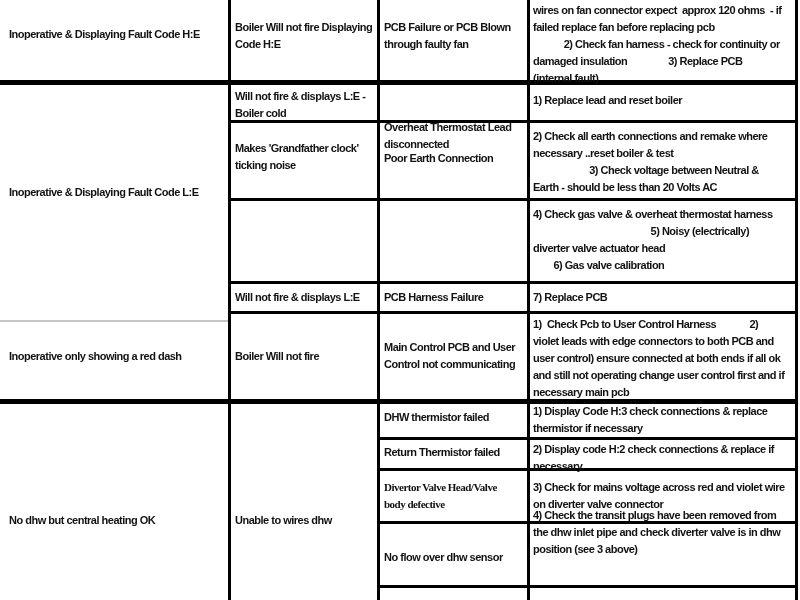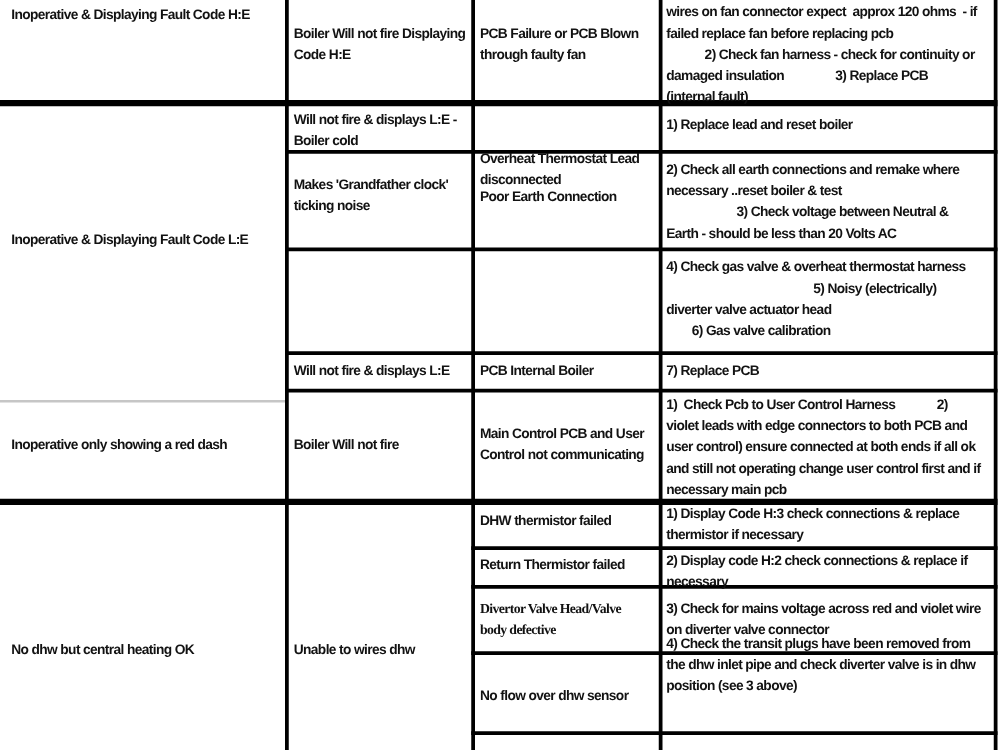--- a/index.html
+++ b/index.html
@@ -30,21 +30,21 @@
   <div class="hl" style="left:228px;top:198px;width:570px;height:3px;"></div>
   <div class="hl" style="left:228px;top:281px;width:570px;height:3px;"></div>
   <div class="hl" style="left:228px;top:311px;width:570px;height:3px;"></div>
   <div class="hl faint" style="left:0;top:320px;width:228px;height:2px;"></div>
   <div class="hl" style="left:0;top:399px;width:798px;height:5px;"></div>
   <div class="hl" style="left:377px;top:437px;width:421px;height:3px;"></div>
   <div class="hl" style="left:377px;top:468px;width:421px;height:3px;"></div>
   <div class="hl" style="left:377px;top:521px;width:421px;height:3px;"></div>
   <div class="hl" style="left:377px;top:585px;width:421px;height:3px;"></div>
 
-  <div class="cell" style="left:9px;top:4px;width:216px;">Inoperative &amp; Displaying Fault Code H:E</div>
+  <div class="cell" style="left:9px;top:26px;width:216px;">Inoperative &amp; Displaying Fault Code H:E</div>
   <div class="cell" style="left:235px;top:19px;width:140px;">Boiler Will not fire Displaying
 Code H:E</div>
   <div class="cell" style="left:384px;top:19px;width:141px;">PCB Failure or PCB Blown
 through faulty fan</div>
   <div class="cell" style="left:533px;top:2px;width:262px;">wires on fan connector expect  approx 120 ohms  - if
 failed replace fan before replacing pcb
             2) Check fan harness - check for continuity or
 damaged insulation                3) Replace PCB
 (internal fault)</div>
 
@@ -63,21 +63,21 @@
 necessary ..reset boiler &amp; test
                       3) Check voltage between Neutral &amp;
 Earth - should be less than 20 Volts AC</div>
 
   <div class="cell" style="left:533px;top:206px;width:264px;">4) Check gas valve &amp; overheat thermostat harness
                                               5) Noisy (electrically)
 diverter valve actuator head
         6) Gas valve calibration</div>
 
   <div class="cell" style="left:235px;top:289px;width:142px;">Will not fire &amp; displays L:E</div>
-  <div class="cell" style="left:384px;top:289px;width:141px;">PCB Internal Boiler</div>
+  <div class="cell" style="left:384px;top:289px;width:141px;">PCB Harness Failure</div>
   <div class="cell" style="left:533px;top:289px;width:262px;">7) Replace PCB</div>
 
   <div class="cell" style="left:9px;top:348px;width:216px;">Inoperative only showing a red dash</div>
   <div class="cell" style="left:235px;top:348px;width:142px;">Boiler Will not fire</div>
   <div class="cell" style="left:384px;top:339px;width:143px;">Main Control PCB and User
 Control not communicating</div>
   <div class="cell" style="left:533px;top:316px;width:264px;">1)  Check Pcb to User Control Harness             2)
 violet leads with edge connectors to both PCB and
 user control) ensure connected at both ends if all ok
 and still not operating change user control first and if

